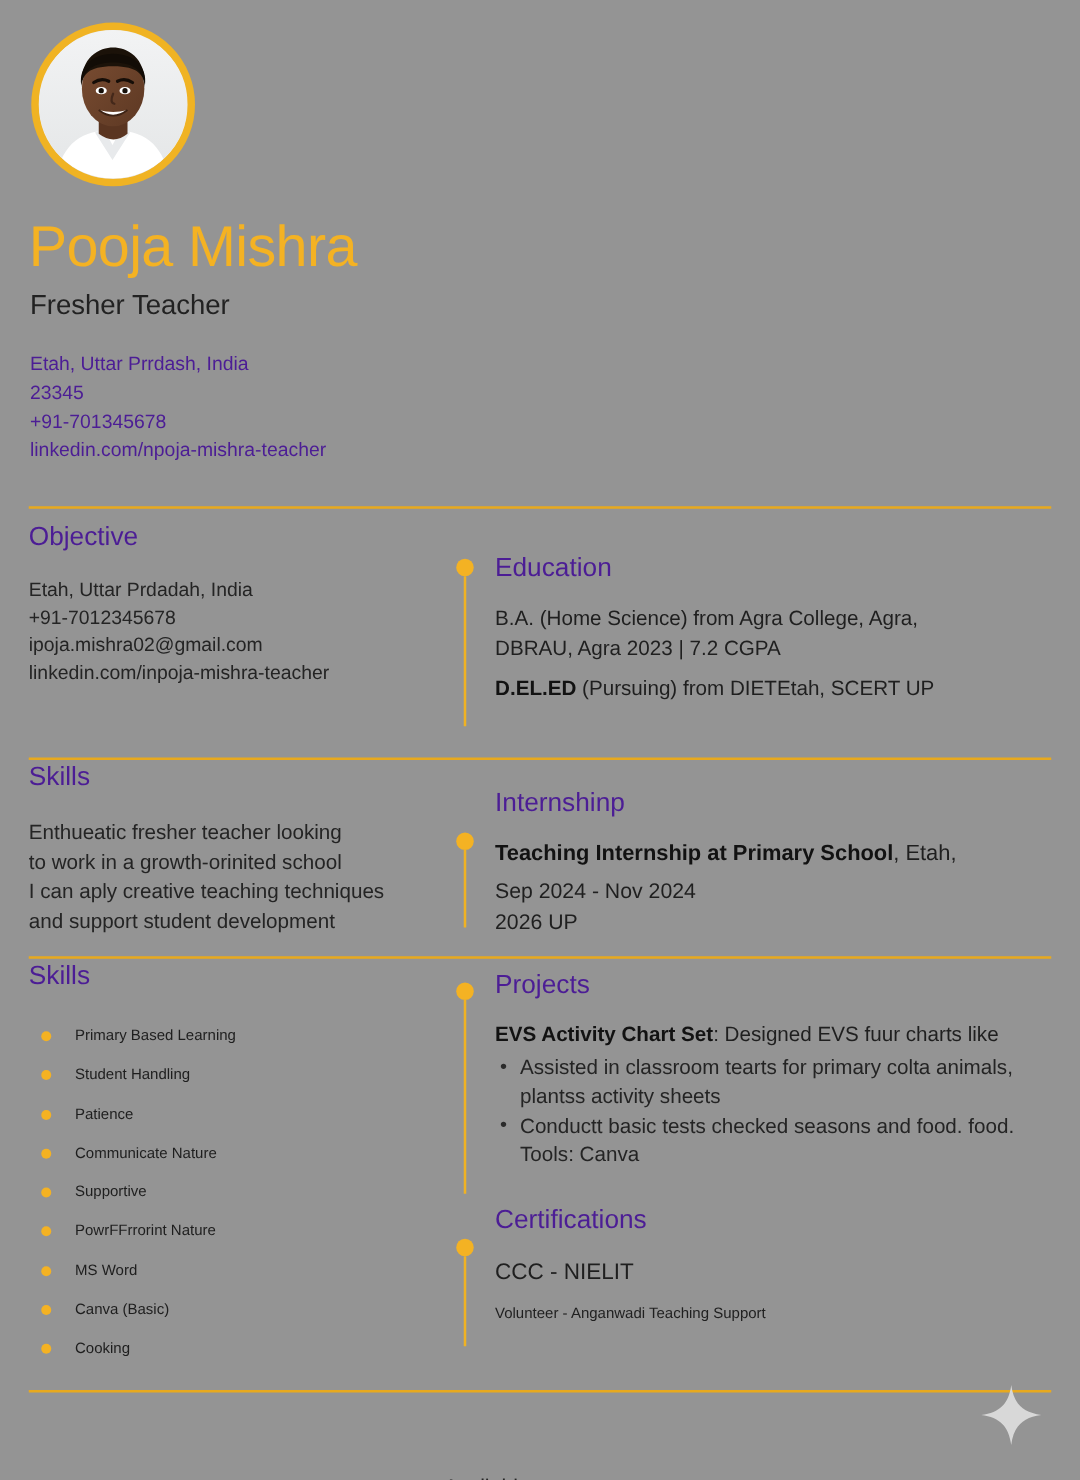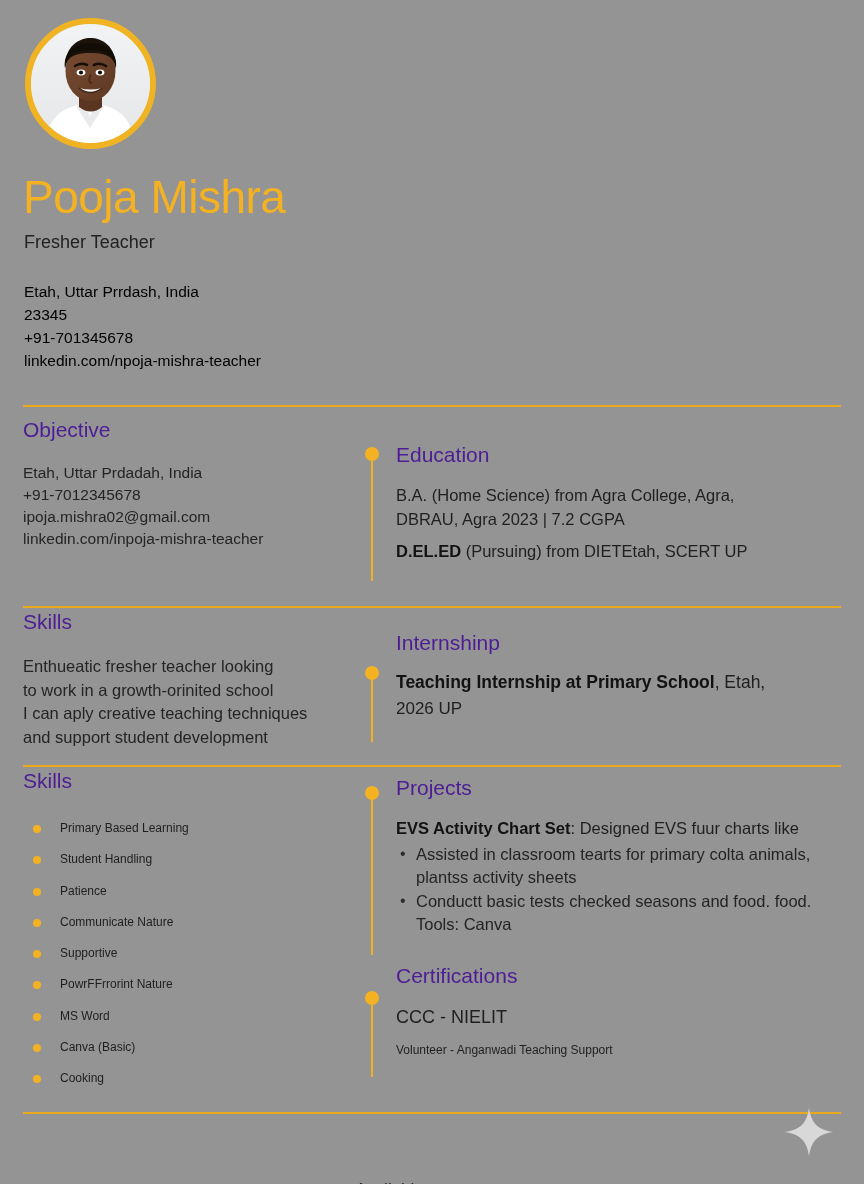--- a/index.html
+++ b/index.html
@@ -56,31 +56,31 @@
     font-size: 46px;
     font-weight: 400;
     letter-spacing: -0.5px;
     color: #f4b223;
     line-height: 1;
   }
   .role {
     position: absolute;
     left: 24px;
     top: 233px;
-    font-size: 18px;
+    font-size: 22px;
     color: #222;
     line-height: 1;
   }
   .contact {
     position: absolute;
     left: 24px;
     top: 280px;
     font-size: 15.5px;
     line-height: 23px;
-    color: #000000;
+    color: #4c1d95;
   }
   .contact div { white-space: nowrap; }
 
   
   .divider {
     position: absolute;
     left: 23px;
     width: 818px;
     height: 2px;
     background: #e8a91e;
@@ -297,20 +297,21 @@
   <div class="pin" style="left:364px; top:666px;">
     <div class="dot"></div>
     <div class="stem" style="height:62px"></div>
   </div>
 
   <div class="col-right" style="top:632px">
     <div class="sec-title">Internshinp</div>
     <div class="body-text-lg" style="margin-top:18px; font-size:17.5px;">
       <span class="bold">Teaching Internship at Primary School</span><span>, Etah,</span>
     </div>
+    <div class="body-text-lg" style="margin-top:6px; font-size:17px;">Sep 2024 - Nov 2024</div>
     <div class="body-text-lg" style="margin-top:2px; font-size:17px;">2026 UP</div>
   </div>
 
   <div class="divider" style="top:765px"></div>
 
   <div class="col-left" style="top:770px">
     <div class="sec-title">Skills</div>
     <ul class="skill-list" style="margin-top:22px">
       <li>Primary Based Learning</li>
       <li>Student Handling</li>

